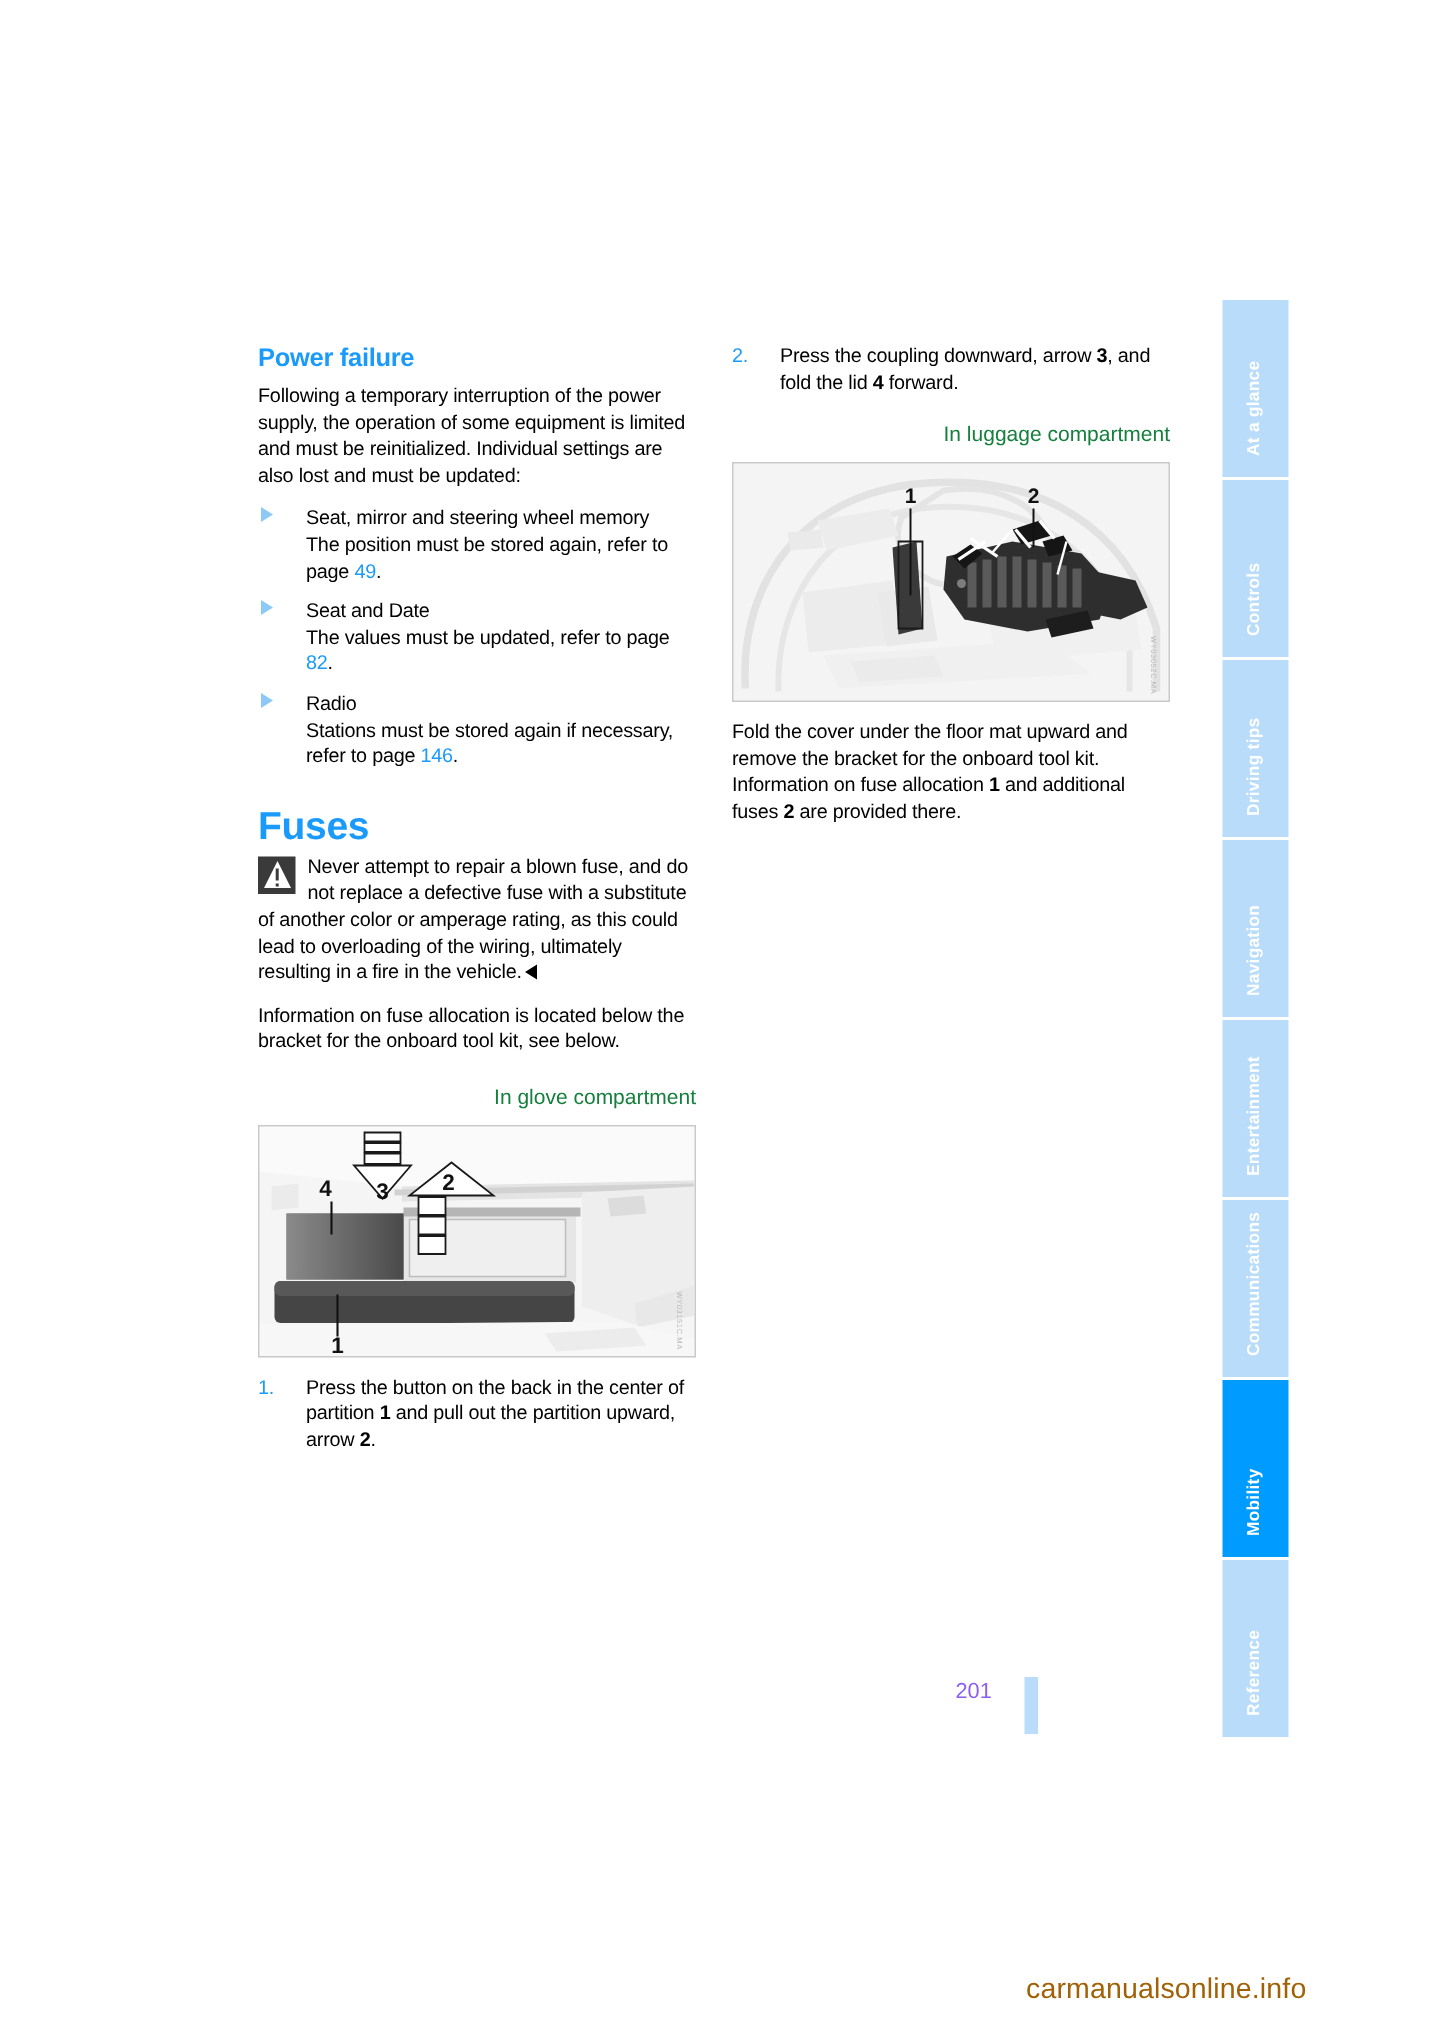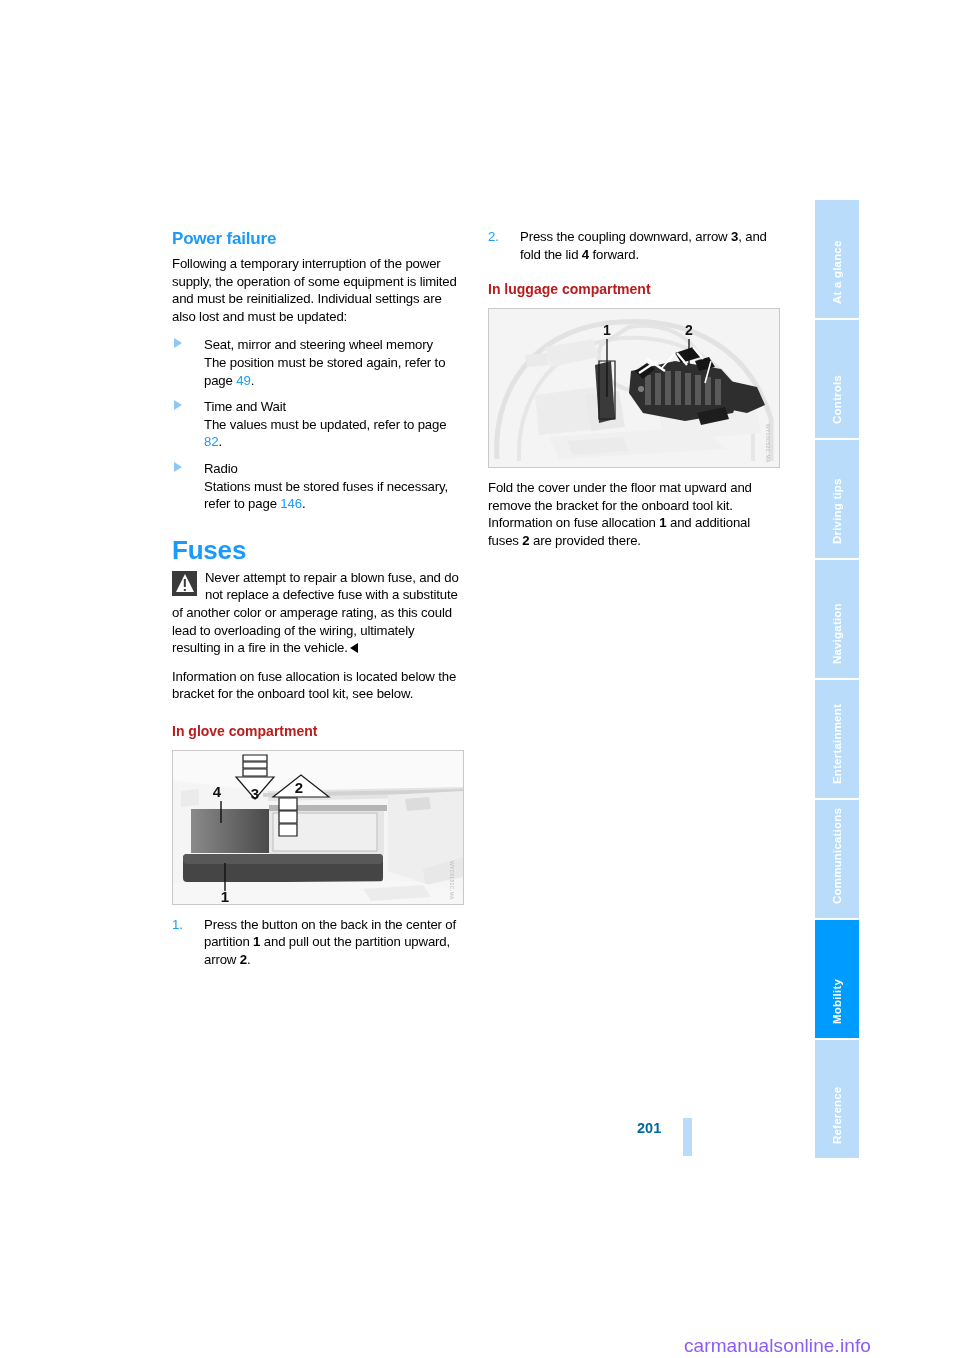--- a/index.html
+++ b/index.html
@@ -36,25 +36,26 @@
     line-height: 21px;
     letter-spacing: -0.2px;
     margin: 0 0 6px 0;
   }
   h1.section.big {
     font-size: 26px;
     line-height: 26px;
     margin-bottom: 6px;
   }
   h2.sub {
-    color: #b91c1c;
+    color: #15803d;
     font-size: 14px;
-    font-weight: bold;
+    font-weight: normal;
     line-height: 19px;
     margin: 0 0 9px 0;
+    text-align: right;
   }
   p.body {
     margin: 0 0 11px 0;
     letter-spacing: -0.15px;
   }
   .lnk { color: #1a9bfc; }
   .bold { font-weight: bold; }
 
   
   ul.tri { list-style: none; margin: 0 0 10px 0; padding: 0; }
@@ -180,39 +181,38 @@
     transform: rotate(-90deg) translateY(5.5px);
     white-space: nowrap;
   }
 
   
   .pagenum {
     position: absolute;
     left: 637px;
     top: 1120px;
     font-size: 14.5px;
-    font-weight: bold;
-    color: #0369a1;
+    font-weight: normal;
+    color: #8b5cf6;
   }
   .pagebar {
     position: absolute;
     left: 683px;
     top: 1118px;
     width: 9px;
     height: 38px;
     background: #b9dcfb;
   }
   .watermark {
     position: absolute;
     left: 684px;
     top: 1316px;
     font-size: 19px;
-    color: #8b5cf6;
+    color: #a16207;
     letter-spacing: 0.1px;
-    margin-top: 19px;
   }
 </style>
 </head>
 <body>
 
 <div class="page">
 
   <div class="col col-left">
 
     <h1 class="section">Power failure</h1>
@@ -220,27 +220,27 @@
     <p class="body">Following a temporary interruption of the power supply, the operation of some equipment is limited and must be reinitialized. Individual settings are also lost and must be updated:</p>
 
     <ul class="tri">
       <li>
         <span class="marker"></span>
         <span>Seat, mirror and steering wheel memory</span><br>
         <span>The position must be stored again, refer to page </span><span class="lnk">49</span><span>.</span>
       </li>
       <li>
         <span class="marker"></span>
-        <span>Time and Wait</span><br>
+        <span>Seat and Date</span><br>
         <span>The values must be updated, refer to page </span><span class="lnk">82</span><span>.</span>
       </li>
       <li>
         <span class="marker"></span>
         <span>Radio</span><br>
-        <span>Stations must be stored fuses if necessary, refer to page </span><span class="lnk">146</span><span>.</span>
+        <span>Stations must be stored again if necessary, refer to page </span><span class="lnk">146</span><span>.</span>
       </li>
     </ul>
 
     <h1 class="section big" style="margin-top:24px;">Fuses</h1>
 
     <div class="warn-wrap">
       <span class="warn-icon">
         <span class="tri"></span>
           <span class="bang"></span>
           <span class="dot"></span>

